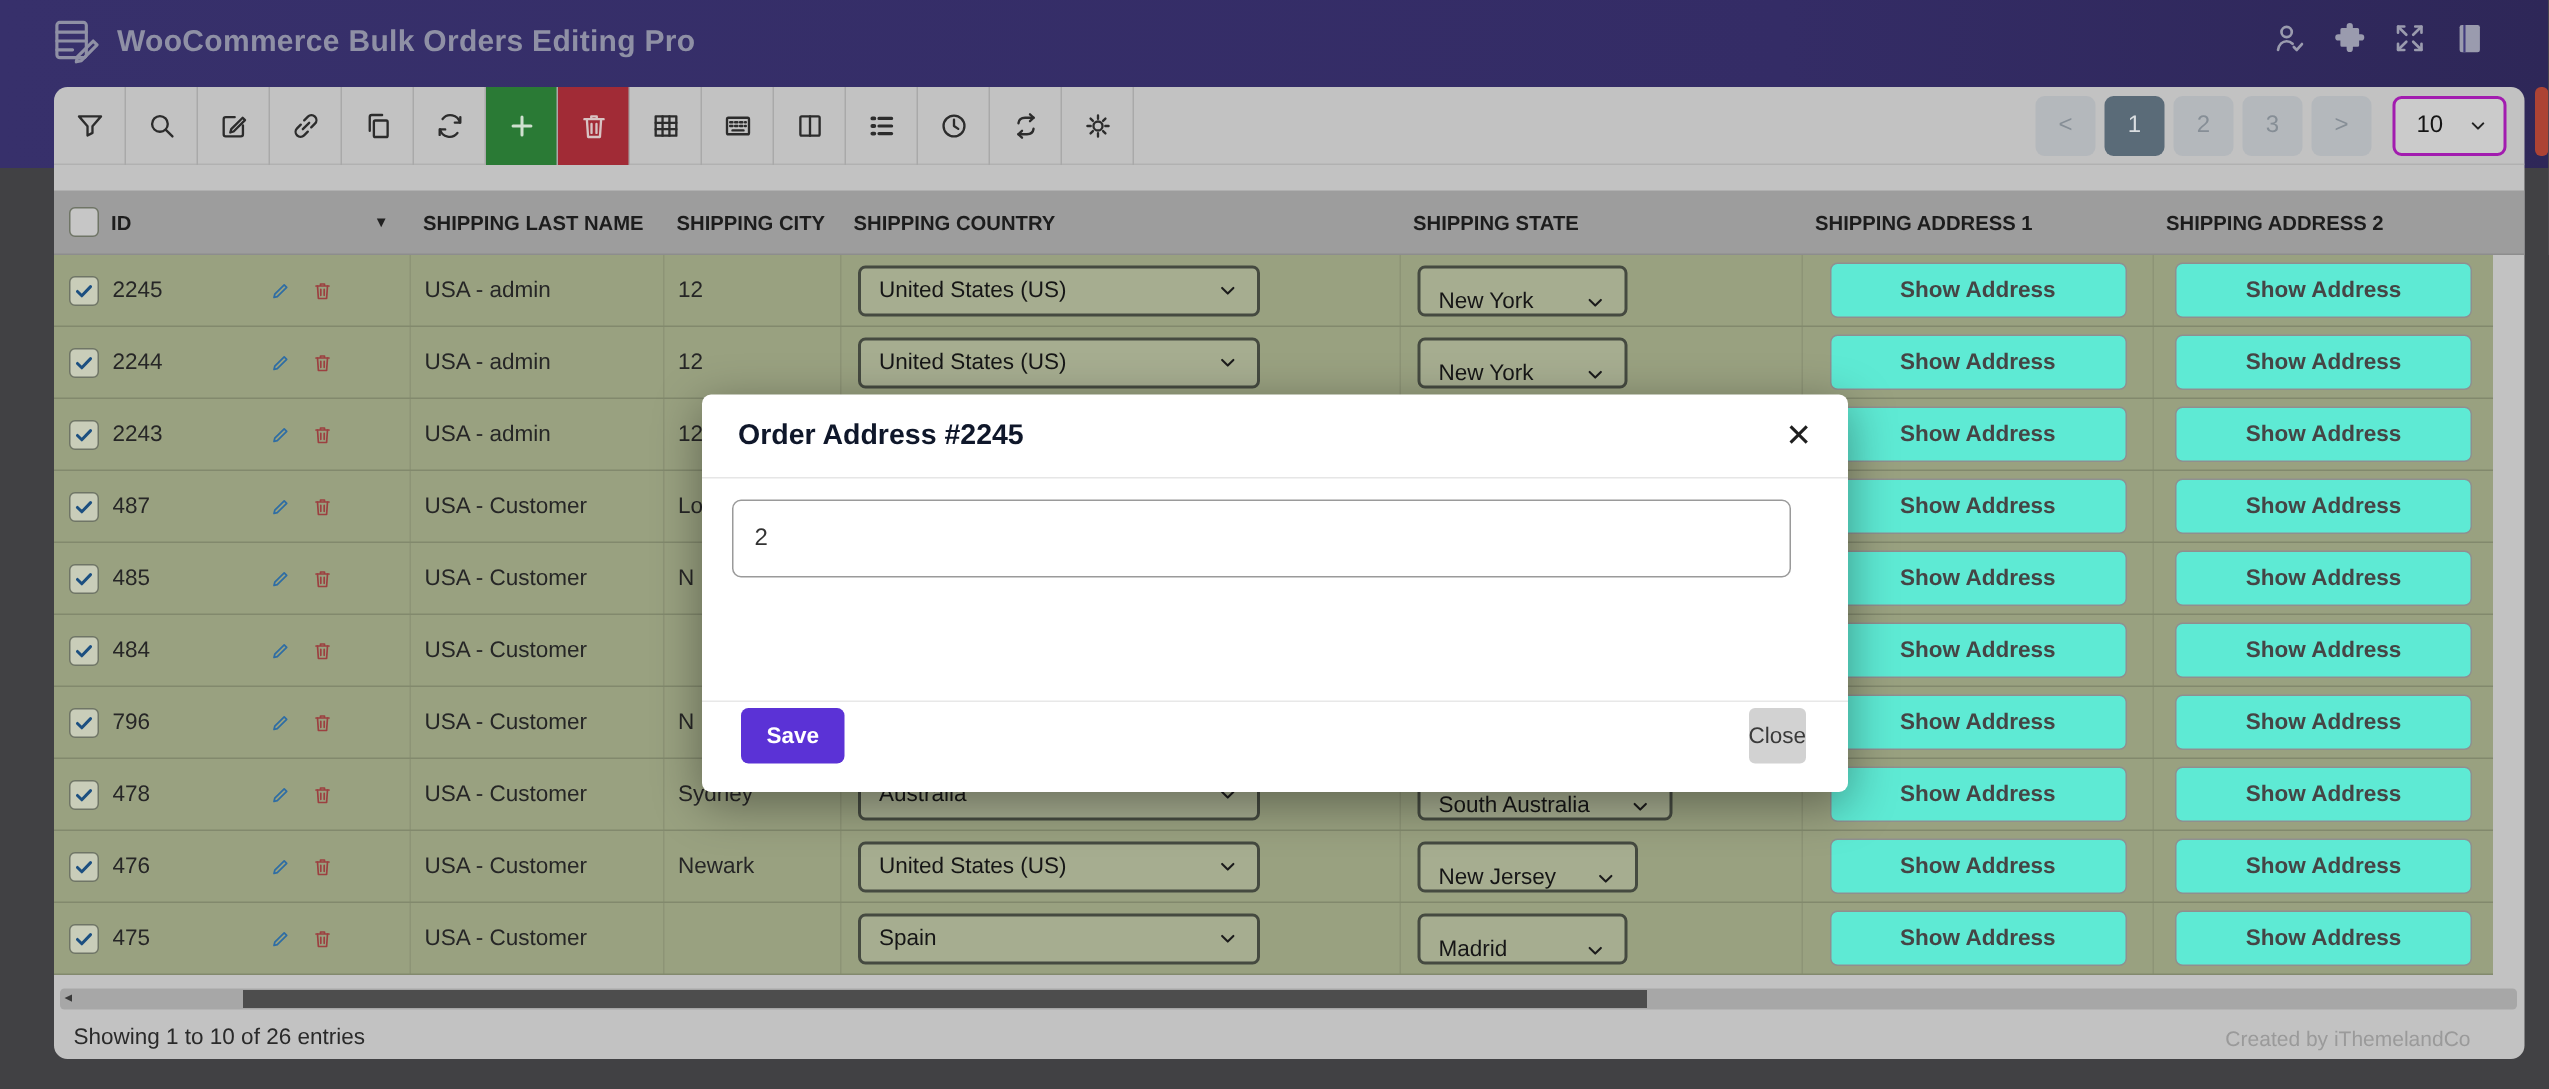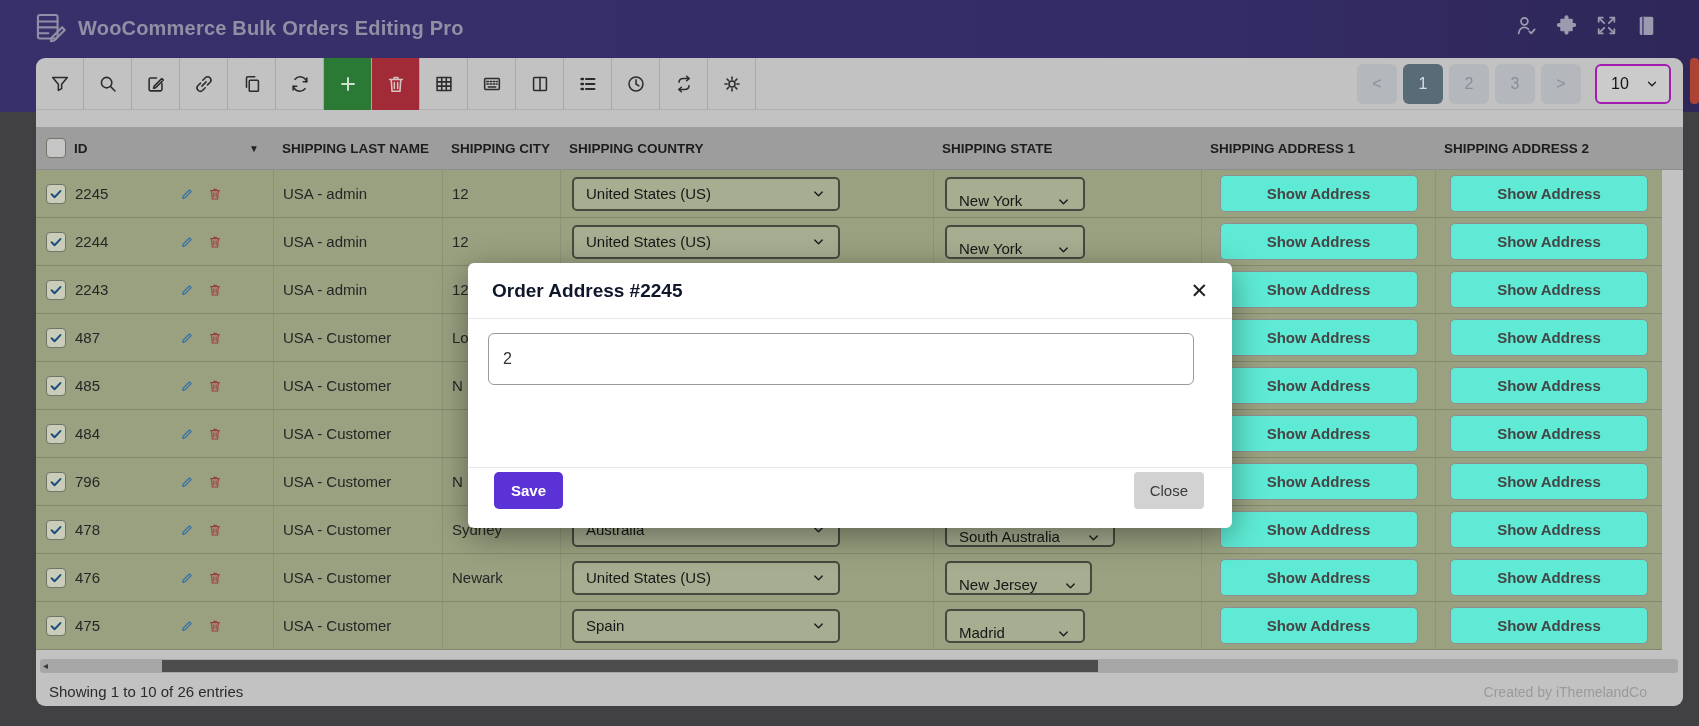--- a/index.html
+++ b/index.html
@@ -93,21 +93,21 @@
   .m-title { font-size:19px; font-weight:bold; color:#0f172a; }
   .m-close { background:none; border:none; font-size:21px; color:#1f1f1f; cursor:pointer; line-height:1;
              font-family:inherit; }
   .m-body { padding:14px 24px 0 20px; height:148px; }
   .m-input { width:706px; height:52px; border:1px solid #9a9a9a; border-radius:6px; padding-left:14px;
              font-size:16px; color:#333; font-family:inherit; background:#fff; outline:none; }
   .m-foot { height:45px; border-top:1px solid #e8e8e8; display:flex; align-items:center;
             justify-content:space-between; padding:0 28px 0 26px; }
   .btn-save { background:#5b32d6; color:#fff; border:none; border-radius:5px; padding:10px 17px;
               font-size:15px; font-weight:bold; font-family:inherit; cursor:pointer; }
-  .btn-close { background:#d2d2d2; color:#3a3a3a; border:none; border-radius:4px; padding:10px 16px;
+  .btn-close { background:#d2d2d2; color:#3a3a3a; border:none; border-radius:4px; padding:10px 0;
                font-size:15px; font-family:inherit; cursor:pointer; }
 </style>
 </head>
 <body>
 
 <div class="stage">
   <div class="hero"></div>
 
   <div class="topbar">
     <span class="logo">

